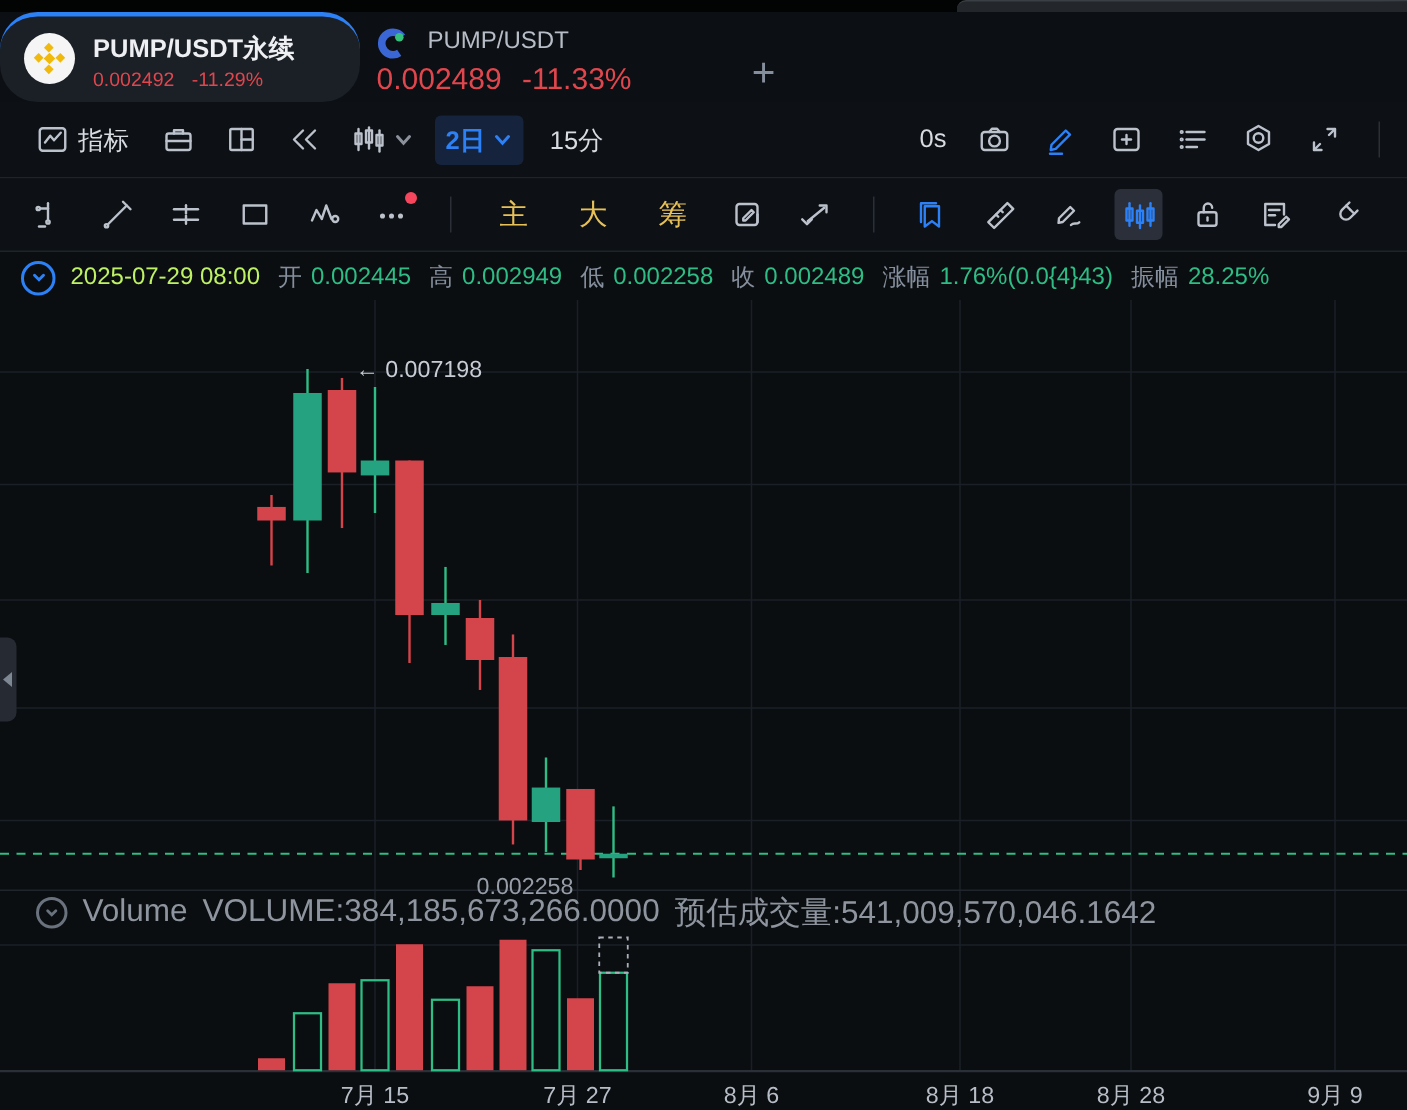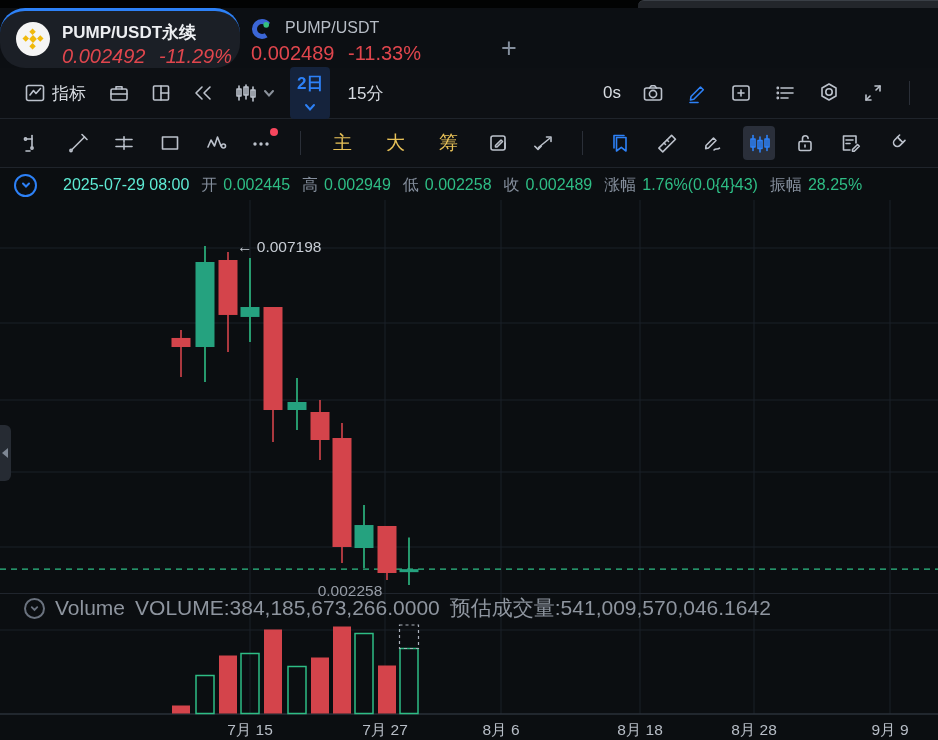--- a/index.html
+++ b/index.html
@@ -9,49 +9,49 @@
   #topstrip{left:0;top:0;width:938px;height:8px;background:#020303;}
   #winled{left:638px;top:0;width:300px;height:8px;background:#23262B;border-radius:6px 0 0 0;border-top:1px solid #3A3F46;box-sizing:border-box;}
   
   #tabbar{left:0;top:8px;width:938px;height:60px;background:#0C0F13;}
   .tab{position:absolute;top:0;height:60px;box-sizing:border-box;cursor:pointer;border-radius:25px;}
   #tab1{left:0;width:240px;background:#1B1F26;border-top:3px solid #2D81F7;overflow:hidden;}
   #tab2{left:243px;width:190px;overflow:hidden;}
   .tab .trow{position:absolute;white-space:nowrap;}
   .coinwrap{position:absolute;left:16px;top:11px;width:34px;height:34px;border-radius:50%;background:#F5F5F5;display:flex;align-items:center;justify-content:center;}
   .t1title{left:62px;top:10px;font-size:17px;font-weight:bold;color:#EDEFF2;}
-  .t1price{left:62px;top:34px;font-size:20px;color:#E0464D;font-style:italic;}
+  .t1price{left:62px;top:34px;font-size:13px;color:#E0464D;}
   .t2icon{left:8px;top:10px;}
   .t2title{left:42px;top:11px;font-size:16px;color:#B7BDC6;}
   .t2price{left:8px;top:34px;font-size:20px;color:#E0464D;}
   #addtab{left:494px;top:26px;width:30px;height:30px;color:#848E9C;font-size:27px;line-height:28px;text-align:center;cursor:pointer;}
   
   .trow2{left:0;top:68px;width:938px;height:51px;background:#0D1014;border-bottom:1px solid #1F242B;display:flex;justify-content:space-between;box-sizing:border-box;}
   .trow3{left:0;top:119px;width:938px;height:49px;background:#0D1014;border-bottom:1px solid #1F242B;display:flex;align-items:center;box-sizing:border-box;}
   .tgroup{display:flex;align-items:center;}
   .tbtn{display:flex;align-items:center;gap:5px;padding:5px 7px;border-radius:4px;cursor:pointer;color:#D8DCE2;font-size:17px;white-space:nowrap;}
   .tbtn.small{padding:5px 4px;}
   .ic{display:inline-flex;width:24px;height:24px;}
   .ic svg{stroke:#BCC2CC;fill:none;stroke-width:1.6;stroke-linecap:round;stroke-linejoin:round;}
   .ic.blue svg{stroke:#2D81F7;}
   .fillgray svg *[data-f]{fill:#BCC2CC;stroke:none;}
-  .intervalsel{background:#15233C;color:#2D81F7;font-weight:bold;flex-direction:column;}
+  .intervalsel{background:#15233C;color:#2D81F7;font-weight:bold;}
   .intervalsel .chev svg{stroke:#2D81F7;}
   .chev{width:14px;height:14px;display:inline-flex;}
   .chev svg{stroke:#8B929C;stroke-width:2;fill:none;stroke-linecap:round;}
   .vdiv{width:1px;height:24px;background:#2A2F38;margin:0 8px;}
   .goldbtn{color:#E7C158;font-size:19px;padding:5px 10px;cursor:pointer;}
   .activepill{background:#2A2F3A;border-radius:4px;}
   .morewrap{position:relative;}
   .reddot{position:absolute;right:0px;top:2px;width:8px;height:8px;border-radius:50%;background:#F6465D;}
   
   #legend{left:14px;top:172px;width:920px;height:26px;display:flex;align-items:center;font-size:16px;white-space:nowrap;}
   #legend .lbl{color:#848E9C;margin-left:12px;}
   #legend .val{color:#2EBD85;margin-left:6px;}
-  #legend .dt{color:#5eead4;margin-left:26px;}
+  #legend .dt{color:#bef264;margin-left:10px;}
   .circlechev{width:23px;height:23px;border-radius:50%;border:2px solid #2D81F7;display:inline-flex;align-items:center;justify-content:center;cursor:pointer;box-sizing:border-box;flex:none;}
   .circlechev svg{stroke:#2D81F7;stroke-width:2;fill:none;stroke-linecap:round;}
   .circlechev.gray{border-color:#6A727E;}
   .circlechev.gray svg{stroke:#6A727E;}
   #vollegend{left:14px;top:596px;width:920px;height:24px;display:flex;align-items:center;font-size:21px;color:#8E959F;white-space:nowrap;}
   #vollegend span{margin-left:10px;}
   
   #chart-svg{left:0;top:168px;}
   svg text{font-family:"Liberation Sans",sans-serif;}
   
@@ -158,21 +158,21 @@
       <span class="chev">
           <svg viewBox="0 0 14 14" width="100%" height="100%">
             <polyline points="3,5 7,9.5 11,5"></polyline>
           </svg>
         </span>
     </div>
     <div class="tbtn">
       <span>15分</span>
     </div>
   </div>
-  <div class="tgroup" style="padding-right:20px;gap:12px;">
+  <div class="tgroup" style="padding-right:10px;gap:12px;">
     <div class="tbtn small">
         <span>0s</span>
       </div>
     <div class="tbtn small">
         <span class="ic">
           <svg viewBox="0 0 24 24" width="100%" height="100%">
             <rect x="3.5" y="7" width="17" height="12" rx="2"></rect>
             <circle cx="12" cy="13" r="3.6"></circle>
             <path d="M8.5 7l1.8-2.2h3.4L15.5 7"></path>
           </svg>

